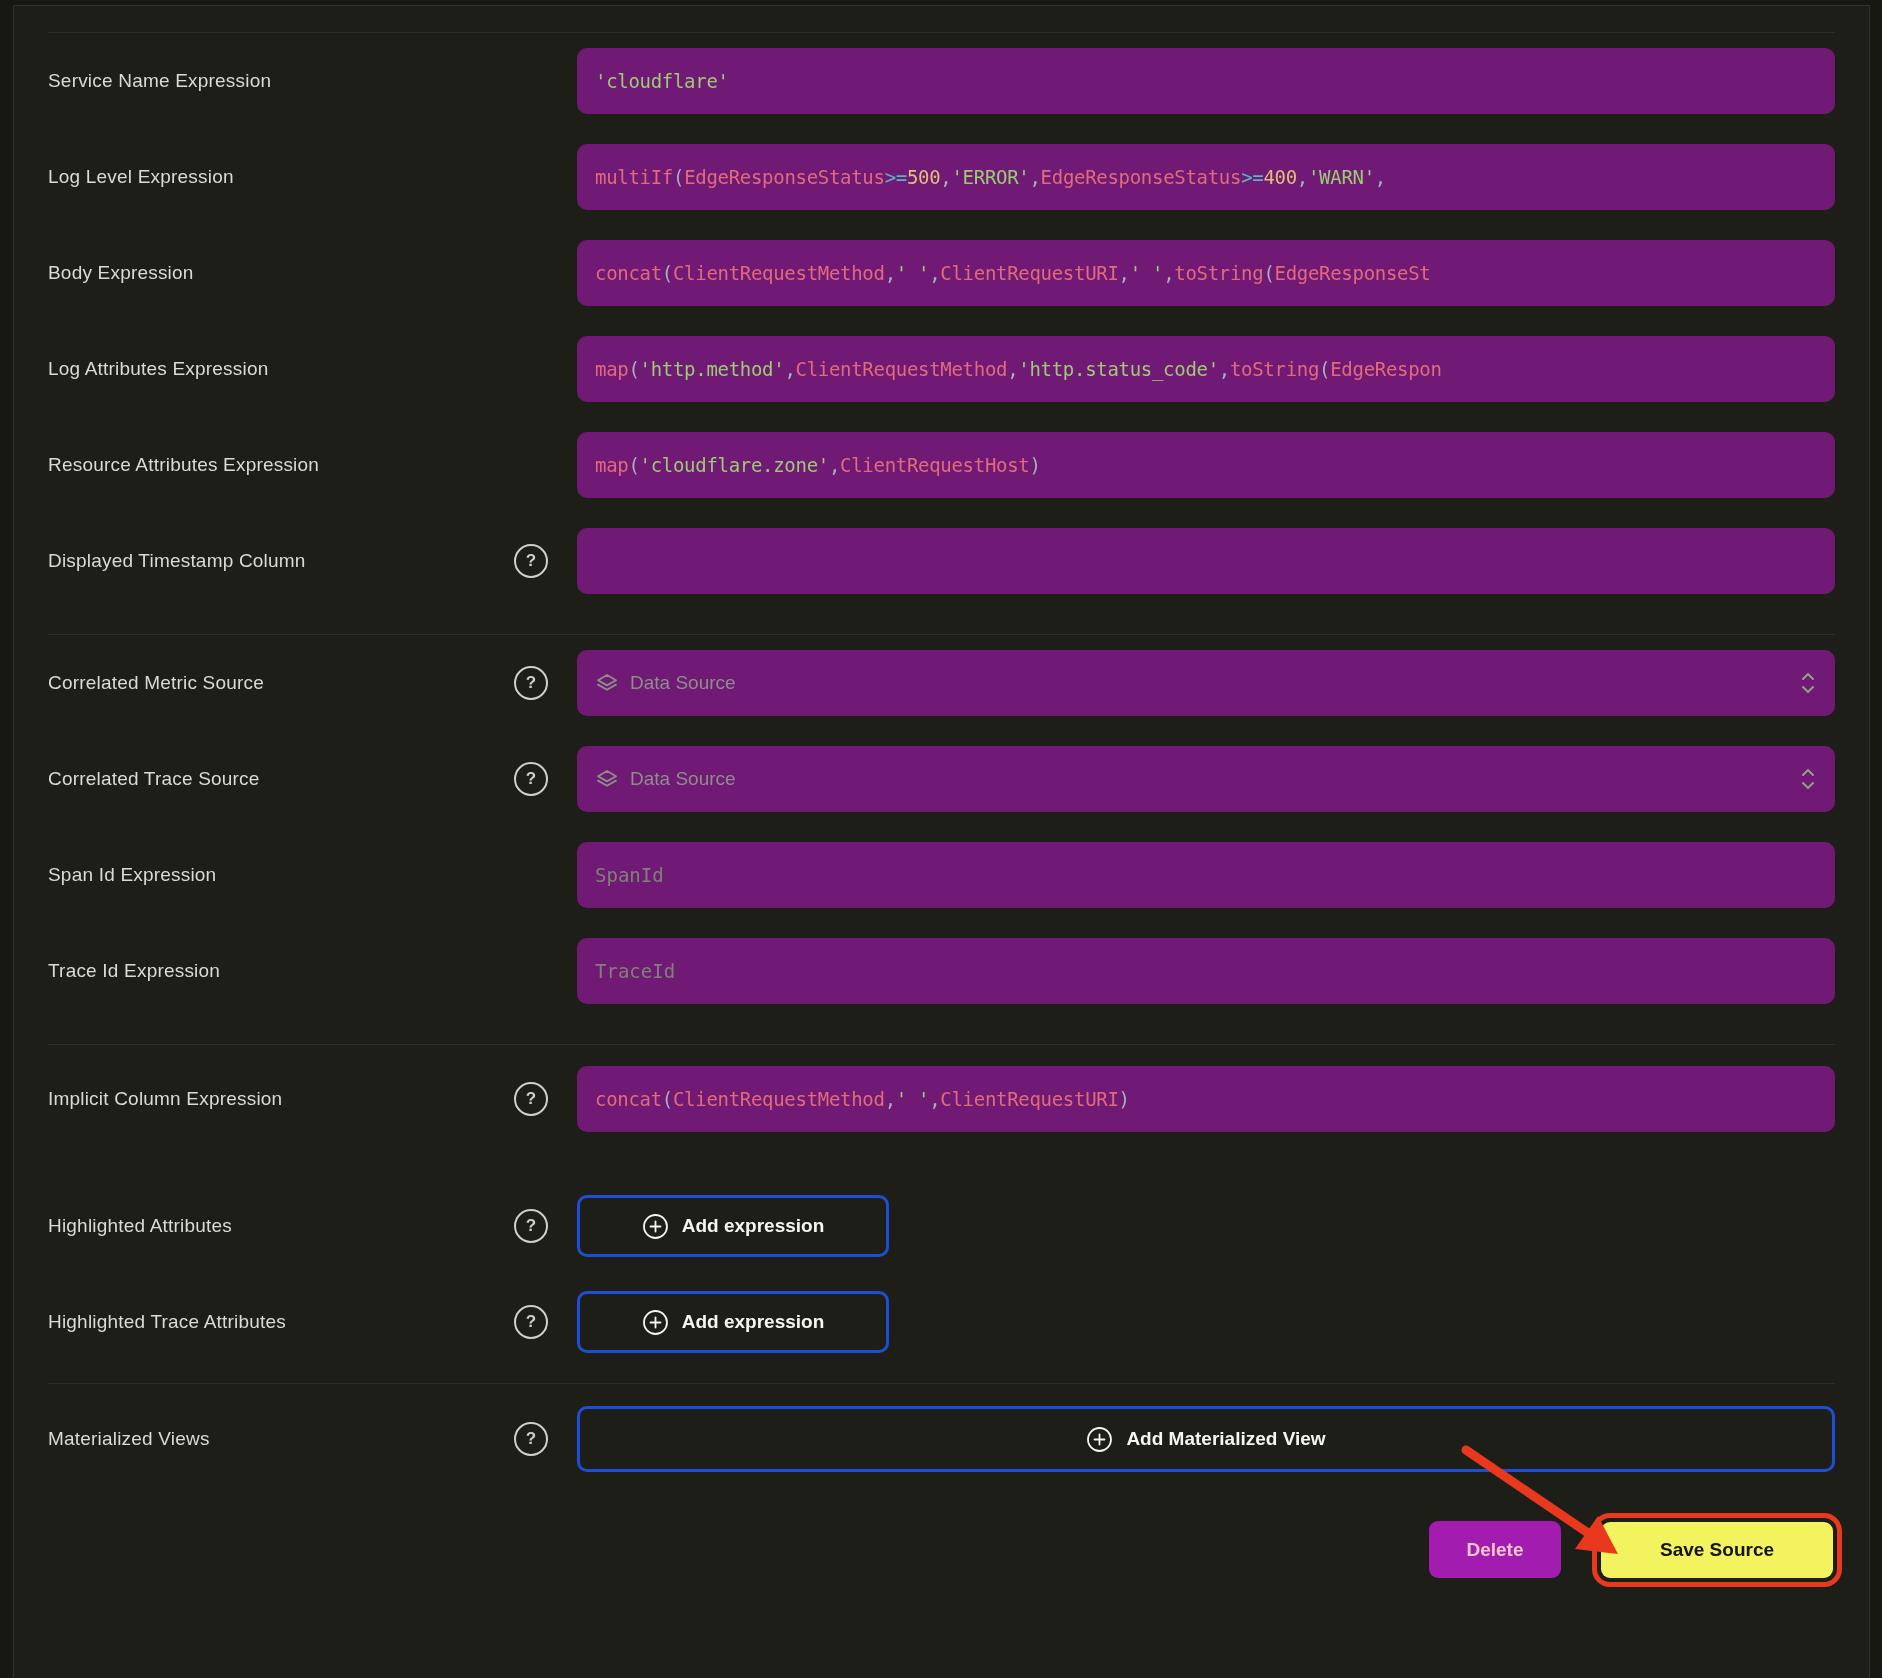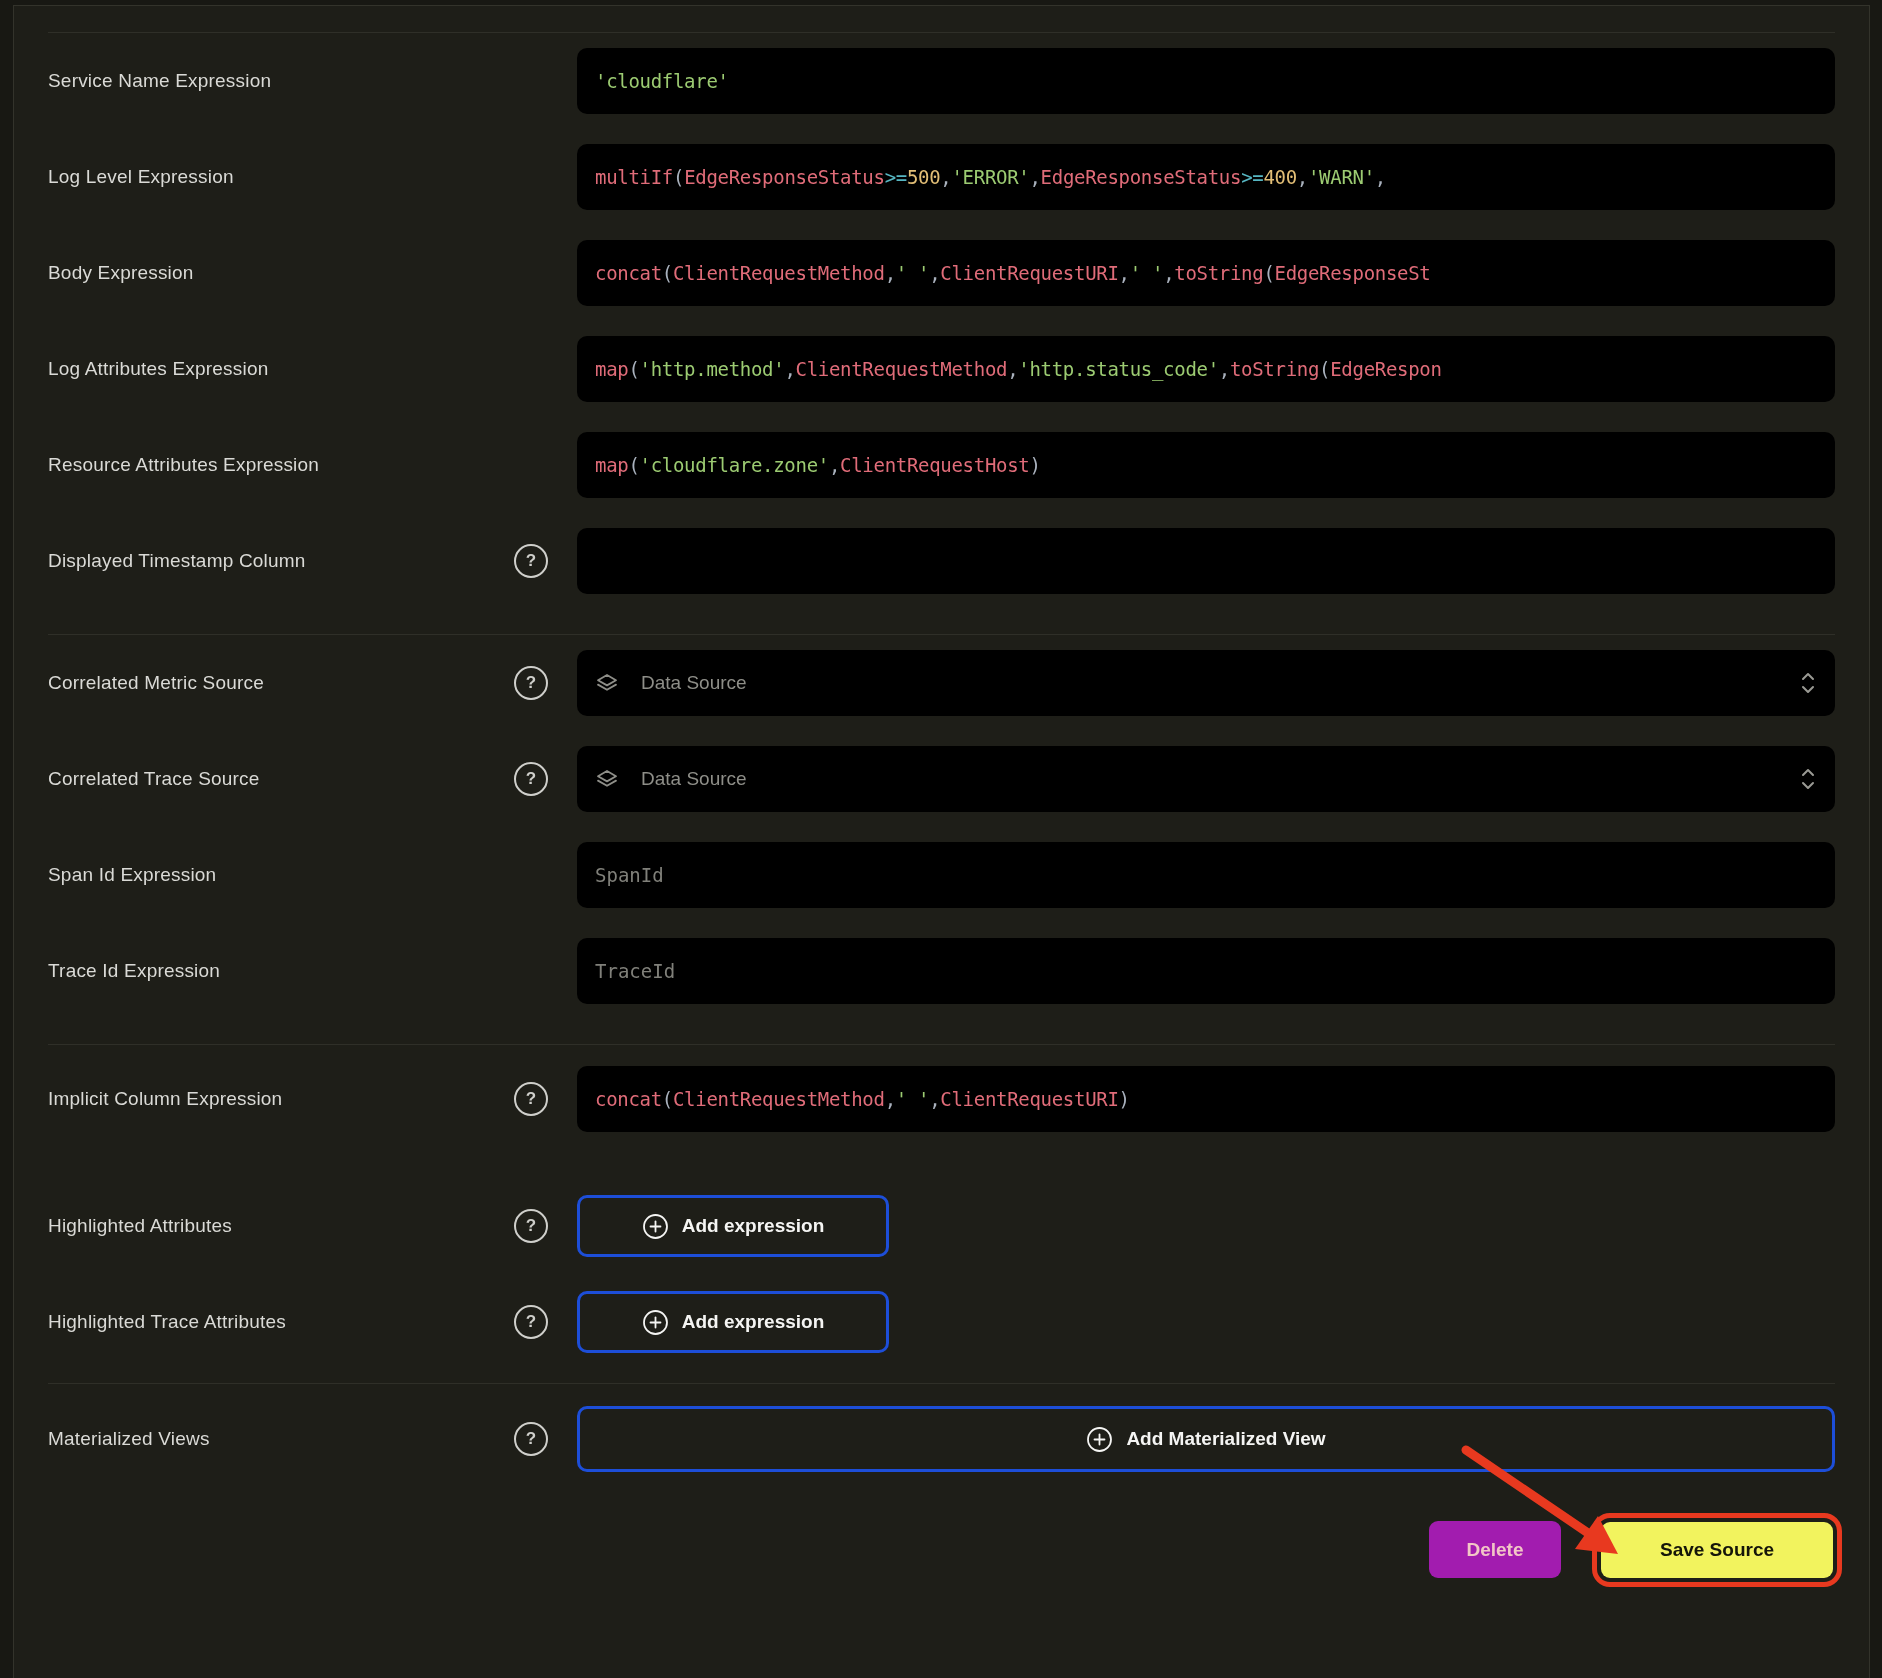--- a/index.html
+++ b/index.html
@@ -42,35 +42,35 @@
   }
   .field-label { color: #dadad6; font-size: 19px; font-weight: 500; letter-spacing: 0.2px; }
   .help {
     width: 34px; height: 34px; border: 2px solid #cfcfcb; border-radius: 50%;
     color: #cfcfcb; font-size: 17px; font-weight: 700;
     display: flex; align-items: center; justify-content: center; flex: 0 0 auto;
     background: transparent;
   }
 
   .input, .code-input, .select {
-    width: 100%; height: 66px; border-radius: 10px; background: #000000;
+    width: 100%; height: 66px; border-radius: 10px; background: #701a75;
     display: flex; align-items: center; overflow: hidden; white-space: nowrap;
     border: none;
   }
   .code-input { padding: 0 18px; font-family: "DejaVu Sans Mono", monospace; font-size: 19px; letter-spacing: -0.3px; }
   .input { padding: 0 18px; font-family: "DejaVu Sans Mono", monospace; font-size: 19px; color: #e8e8e6; }
   .input::placeholder { color: #80807a; font-family: "DejaVu Sans Mono", monospace; }
 
   .tk-id  { color: #e06c79; }
   .tk-str { color: #9ccb72; }
   .tk-num { color: #e2be76; }
   .tk-op  { color: #56b6c2; }
   .tk-p   { color: #a9b1bd; }
 
-  .select { padding: 0 18px; gap: 22px; cursor: pointer; align-items: center; }
+  .select { padding: 0 18px; gap: 11px; cursor: pointer; align-items: center; }
   .select .ph { color: #8e8e88; font-size: 19px; flex: 1 1 auto; }
   .select svg { flex: 0 0 auto; }
 
   .btn-add {
     display: inline-flex; align-items: center; justify-content: center; gap: 13px;
     height: 62px; width: 312px; border-radius: 10px;
     background: transparent; border: 3px solid #1d4ed8;
     color: #f5f5f3; font-size: 19px; font-weight: 700; cursor: pointer;
     font-family: "Liberation Sans", sans-serif;
   }

